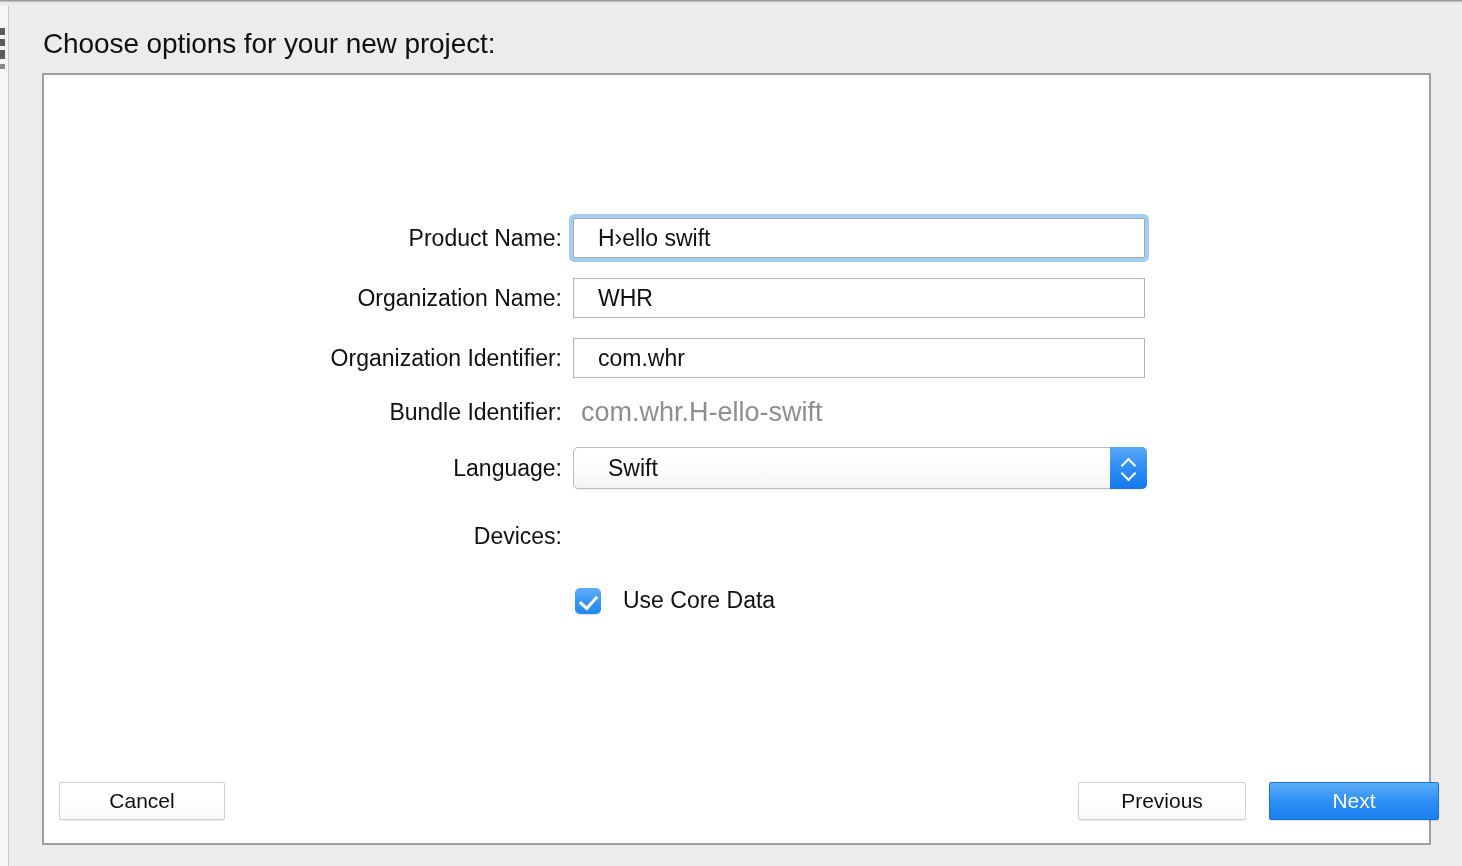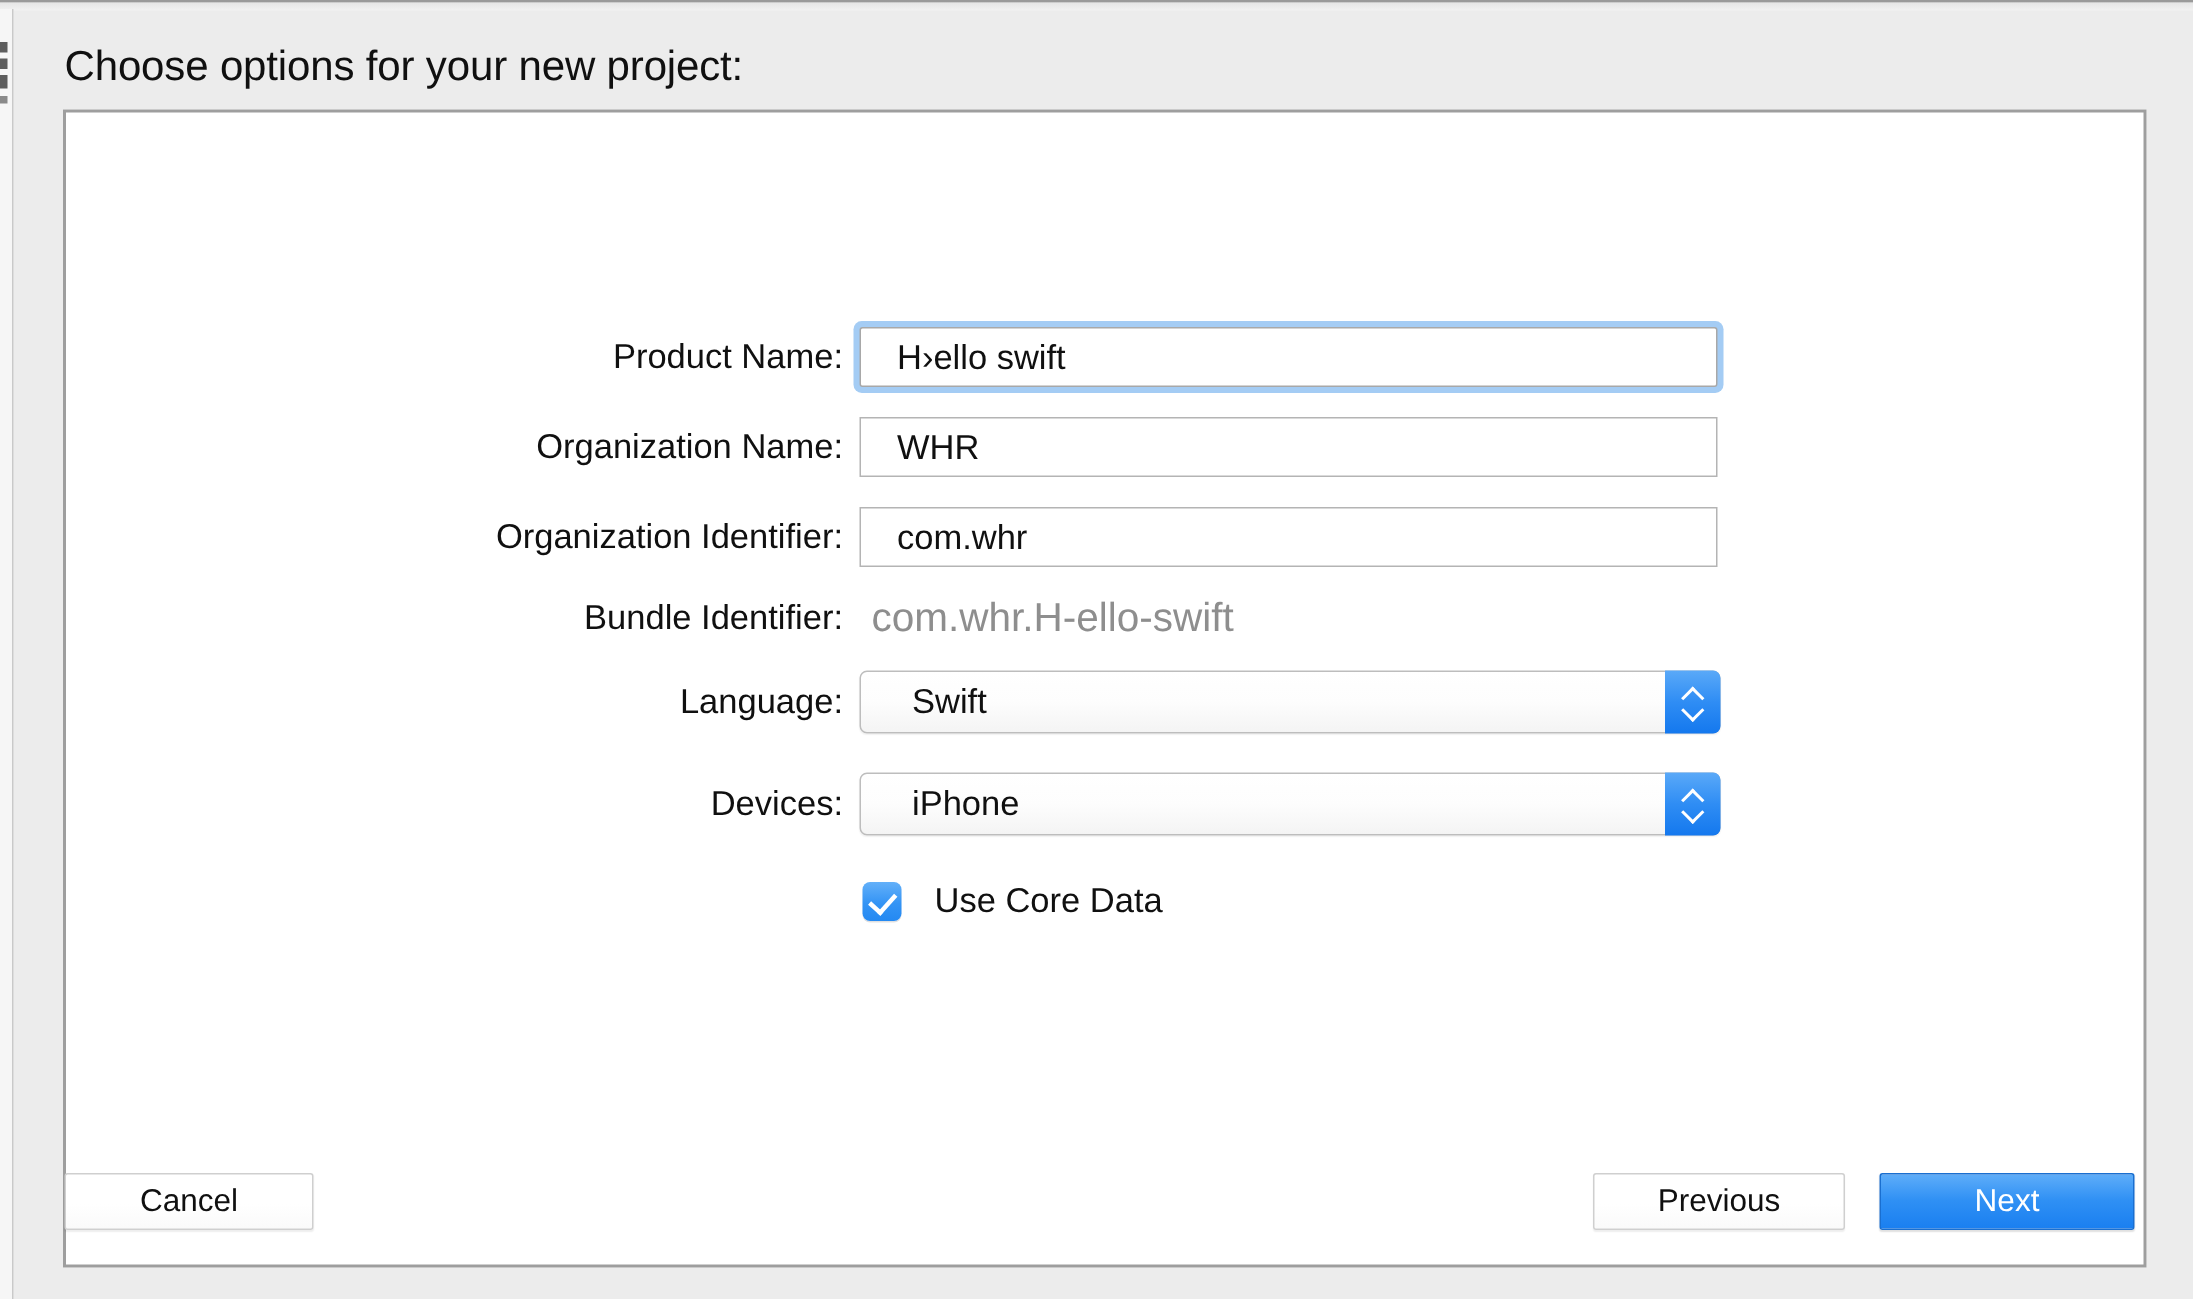--- a/index.html
+++ b/index.html
@@ -210,20 +210,21 @@
   .btn {
     position: absolute;
     height: 38px;
     border-radius: 2px;
     font-size: 21px;
     display: flex;
     align-items: center;
     justify-content: center;
     white-space: nowrap;
     user-select: none;
+    margin-left: 16px;
   }
   .btn.plain {
     background: linear-gradient(to bottom, #ffffff 0%, #ffffff 55%, #fafafa 100%);
     border: 1px solid #cfcfcf;
     color: #101010;
     box-shadow: 0 1px 1px rgba(0,0,0,0.07);
   }
   .btn.primary {
     background: linear-gradient(to bottom, #5eadf9 0%, #2f90f4 48%, #1a7ff0 100%);
     border: 1px solid #1a6fd0;
@@ -278,27 +279,20 @@
           <div class="value">Swift</div>
           <div class="stepper">
             <span class="chev up"></span>
             <span class="chev down"></span>
           </div>
         </div>
       </div>
 
       <div class="row" style="top:440px">
         <div class="label">Devices:</div>
-        <div class="popup">
-          <div class="value">iPhone</div>
-          <div class="stepper">
-            <span class="chev up"></span>
-            <span class="chev down"></span>
-          </div>
-        </div>
       </div>
 
       <div class="checkrow" style="top:505px">
         <span class="checkbox"></span>
         <span class="clabel">Use Core Data</span>
       </div>
 
     </div>
   </div>
 

